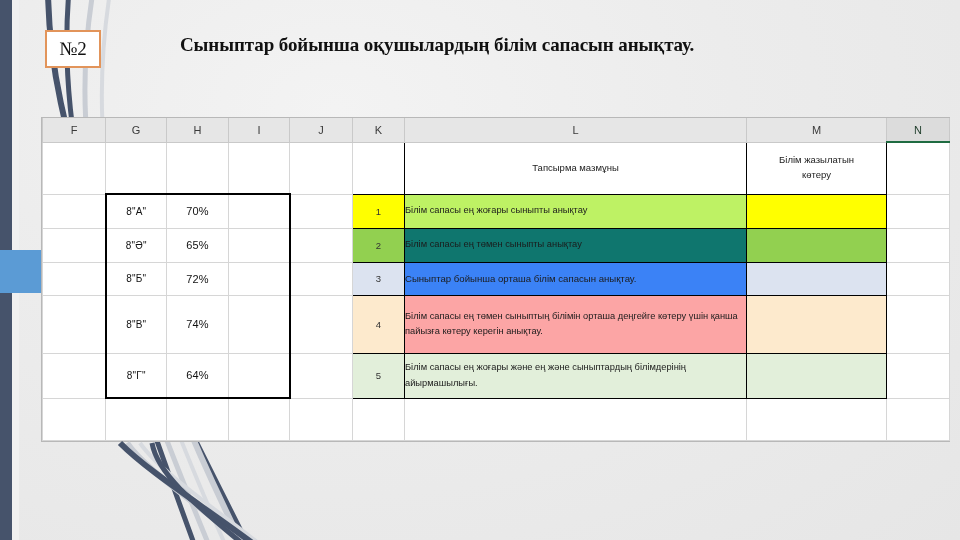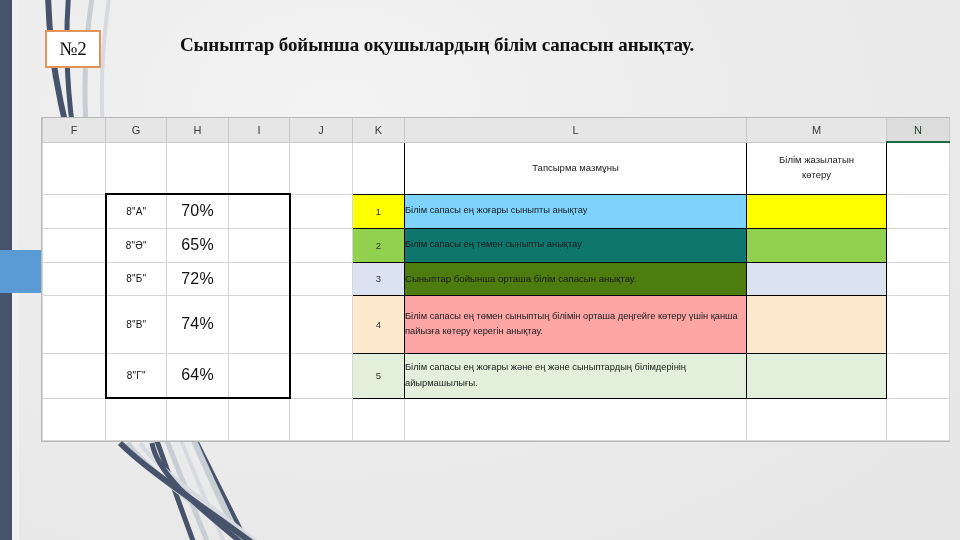--- a/index.html
+++ b/index.html
@@ -68,21 +68,21 @@
   .bb{border-bottom:2px solid #000 !important;}
   .bl{border-left:2px solid #000 !important;}
   .br{border-right:2px solid #000 !important;}
   .thin-b{border:1px solid #000 !important;}
 
   .ctr{text-align:center;}
   .vtop{vertical-align:top;padding-top:2px;}
   .vbot{vertical-align:bottom;padding-bottom:3px;}
 
   .classcell{font-size:10px;color:#111;letter-spacing:.2px;}
-  .pctcell{font-size:16px;color:#111;font-weight:bold;letter-spacing:.2px;margin-left:16px;}
+  .pctcell{font-size:11px;color:#111;font-weight:bold;letter-spacing:.2px;margin-left:16px;}
   .pct-normal{font-weight:normal;}
 
   .hdr-text{font-size:9.5px;color:#222;line-height:1.55;text-align:center;padding:3px 4px;}
   .tasktext{font-size:9.3px;color:#1b1b1b;line-height:1.62;padding:2px 5px 2px 6px;text-align:left;font-weight:bold;}
   .tasknum{font-size:9.5px;color:#333;text-align:center;font-weight:bold;}
 
   
   #title-row{position:absolute;left:0;top:0;width:960px;height:100px;z-index:3;}
   #num-badge{
     position:absolute;left:45px;top:30px;width:56px;height:38px;
@@ -168,21 +168,21 @@
       <td></td>
     </tr>
 
     <tr style="height:34px">
       <td></td>
       <td class="ctr classcell bt bl">8"А"</td>
       <td class="ctr pctcell pct-normal bt">70%</td>
       <td class="bt br"></td>
       <td></td>
       <td class="tasknum vtop thin-b" style="background:#ffff00">1</td>
-      <td class="tasktext thin-b" style="background:#7dd3fc">Білім сапасы ең жоғары сыныпты анықтау</td>
+      <td class="tasktext thin-b" style="background:#bef264">Білім сапасы ең жоғары сыныпты анықтау</td>
       <td class="thin-b" style="background:#ffff00"></td>
       <td></td>
     </tr>
 
     <tr style="height:34px">
       <td></td>
       <td class="ctr classcell bl">8"Ә"</td>
       <td class="ctr pctcell pct-normal">65%</td>
       <td class="br"></td>
       <td></td>
@@ -192,21 +192,21 @@
       <td></td>
     </tr>
 
     <tr style="height:33px">
       <td></td>
       <td class="ctr classcell bl">8"Б"</td>
       <td class="ctr pctcell">72%</td>
       <td class="br"></td>
       <td></td>
       <td class="tasknum vtop thin-b" style="background:#dce3f0">3</td>
-      <td class="tasktext thin-b vbot" style="background:#4d7c0f;font-weight:normal;font-size:9.6px">Сыныптар бойынша орташа білім сапасын анықтау.</td>
+      <td class="tasktext thin-b vbot" style="background:#3b82f6;font-weight:normal;font-size:9.6px">Сыныптар бойынша орташа білім сапасын анықтау.</td>
       <td class="thin-b" style="background:#dce3f0"></td>
       <td></td>
     </tr>
 
     <tr style="height:58px">
       <td></td>
       <td class="ctr classcell bl">8"В"</td>
       <td class="ctr pctcell pct-normal">74%</td>
       <td class="br"></td>
       <td></td>

